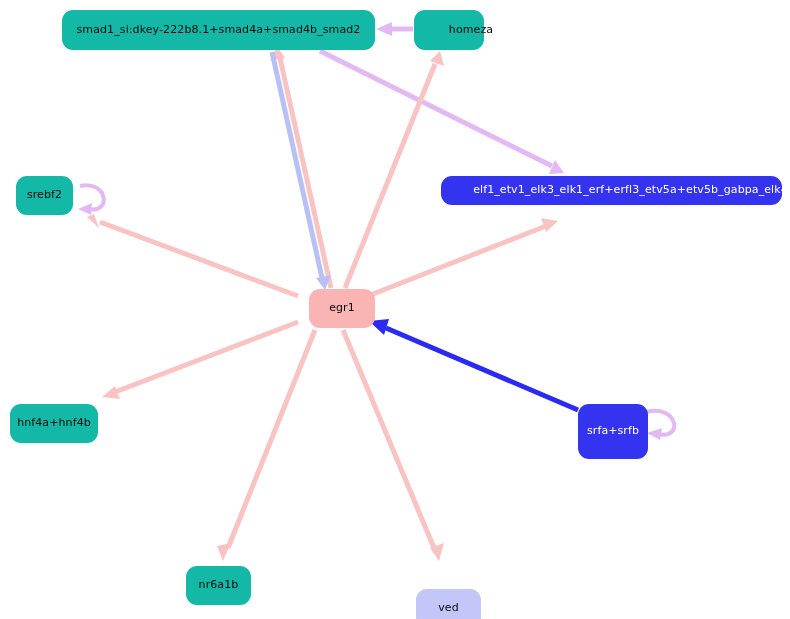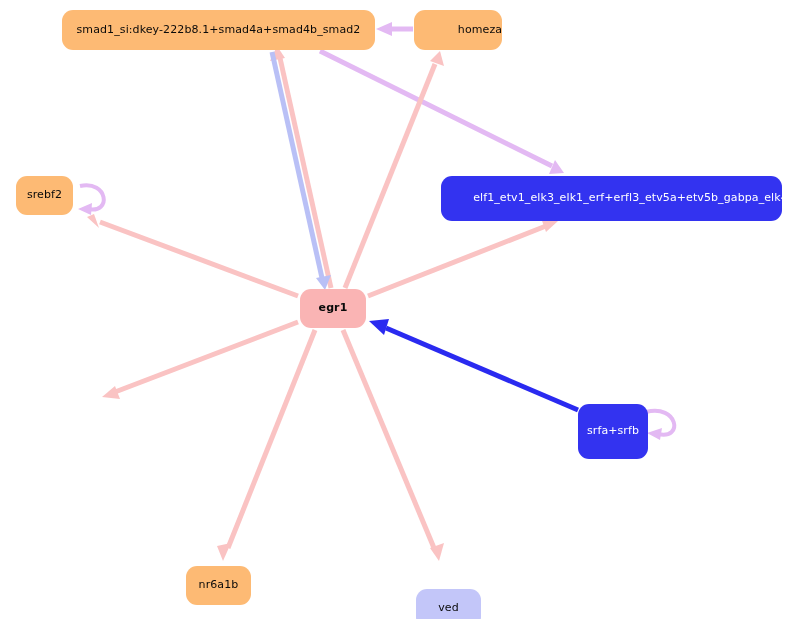--- a/index.html
+++ b/index.html
@@ -30,21 +30,21 @@
     justify-content: center;
     border-radius: 11px;
     font-size: 11px;
     line-height: 1.1;
     white-space: nowrap;
     letter-spacing: 0.1px;
     z-index: 5;
     user-select: none;
   }
   .node-lavender {
-    background: #fdba74;
+    background: #14b8a6;
     color: #0a0a0a;
   }
   .node-lavender-light {
     background: #c3c6f9;
     color: #0a0a0a;
   }
   .node-blue {
     background: #3333f0;
     color: #ffffff;
   }
@@ -123,36 +123,39 @@
     <g>
       <path d="M 646 412 C 678 404, 684 440, 658 434" fill="none" stroke="#e3b9f3" stroke-width="4"></path>
       <polygon points="647,433 662,428 660,440" fill="#e3b9f3"></polygon>
     </g>
   </svg>
 
   <div class="node node-lavender" style="left:62px; top:10px; width:313px; height:40px;">
     <span>smad1_si:dkey-222b8.1+smad4a+smad4b_smad2</span>
   </div>
 
-  <div class="node node-lavender" style="left:414px; top:10px; width:88px; height:40px;padding-left:44px;">
+  <div class="node node-lavender" style="left:414px; top:10px; width:70px; height:40px;padding-left:44px;">
     <span>homeza</span>
   </div>
 
   <div class="node node-lavender" style="left:16px; top:176px; width:57px; height:39px;">
     <span>srebf2</span>
   </div>
 
-  <div class="node node-blue" style="left:441px; top:176px; width:341px; height:45px;padding-left:38px;">
+  <div class="node node-blue" style="left:441px; top:176px; width:341px; height:29px;padding-left:38px;">
     <span>elf1_etv1_elk3_elk1_erf+erfl3_etv5a+etv5b_gabpa_elk4</span>
   </div>
 
-  <div class="node node-pink" style="left:300px; top:289px; width:66px; height:39px;font-weight:bold;">
+  <div class="node node-pink" style="left:309px; top:289px; width:66px; height:39px;">
     <span>egr1</span>
   </div>
 
+  <div class="node node-lavender" style="left:10px; top:404px; width:88px; height:39px;">
+    <span>hnf4a+hnf4b</span>
+  </div>
 
   <div class="node node-blue" style="left:578px; top:404px; width:70px; height:55px;">
     <span>srfa+srfb</span>
   </div>
 
   <div class="node node-lavender" style="left:186px; top:566px; width:65px; height:39px;">
     <span>nr6a1b</span>
   </div>
 
   <div class="node node-lavender-light" style="left:416px; top:566px; width:65px; height:39px;margin-top:23px;">

